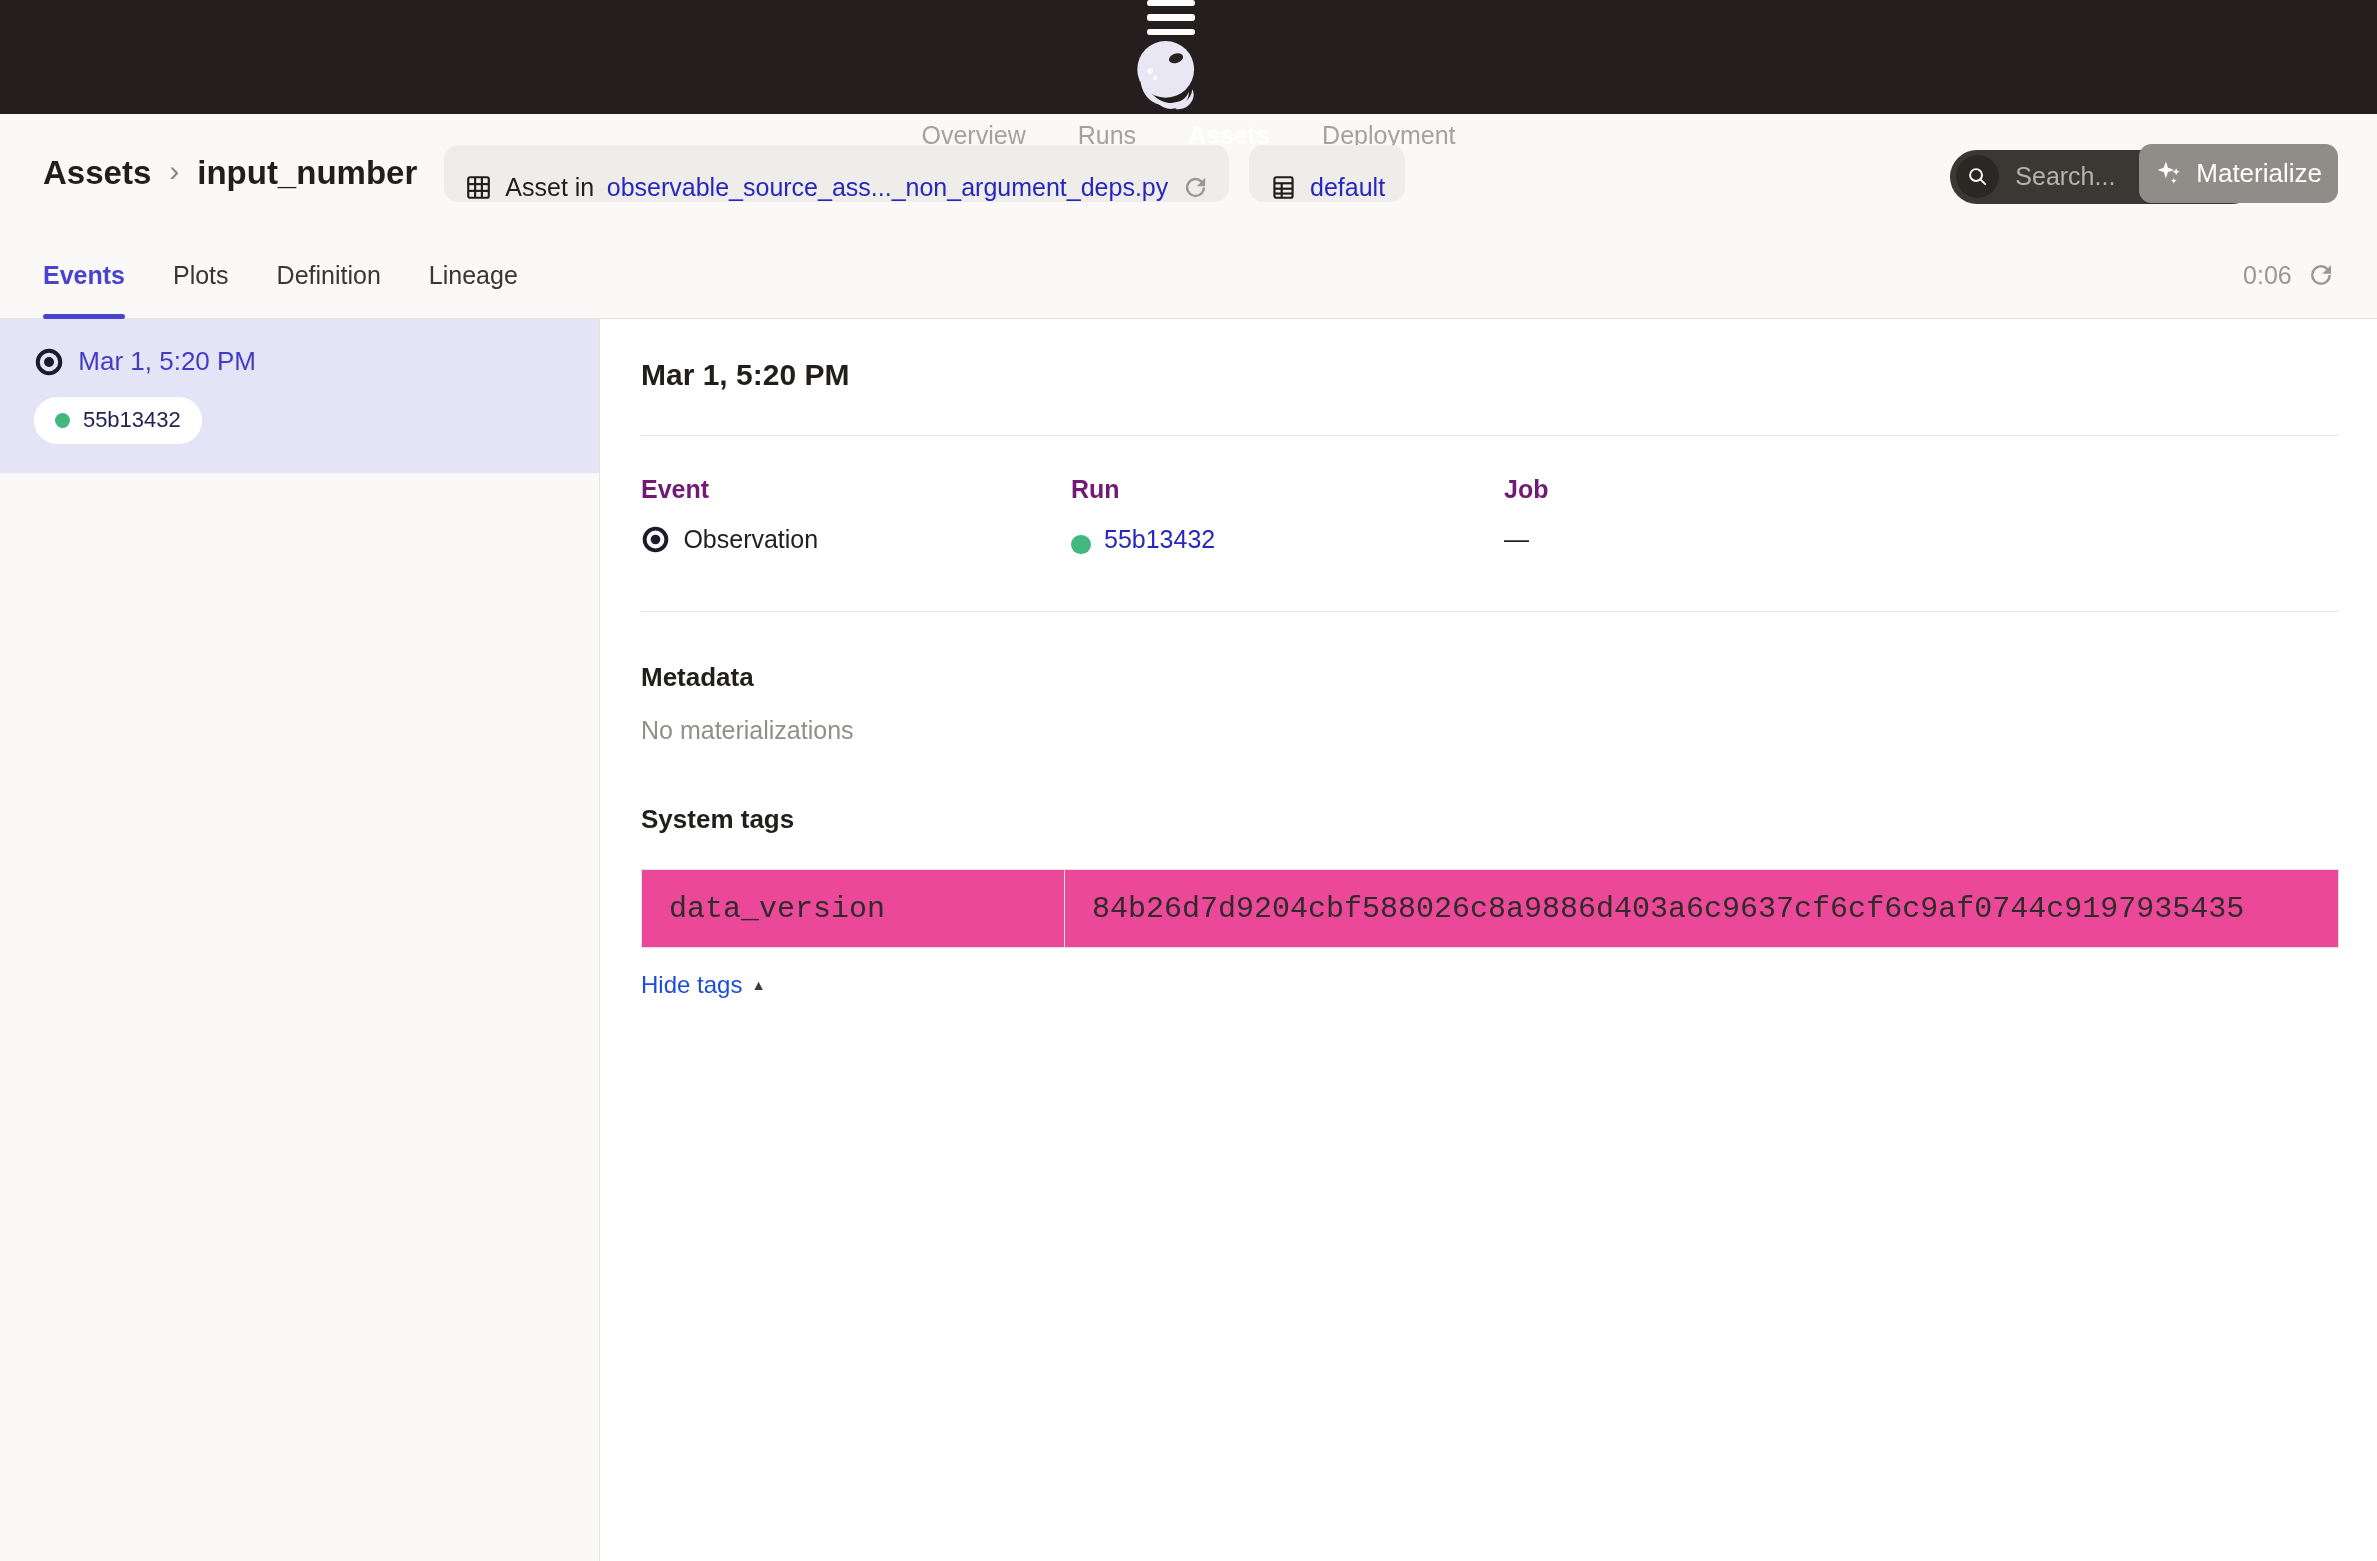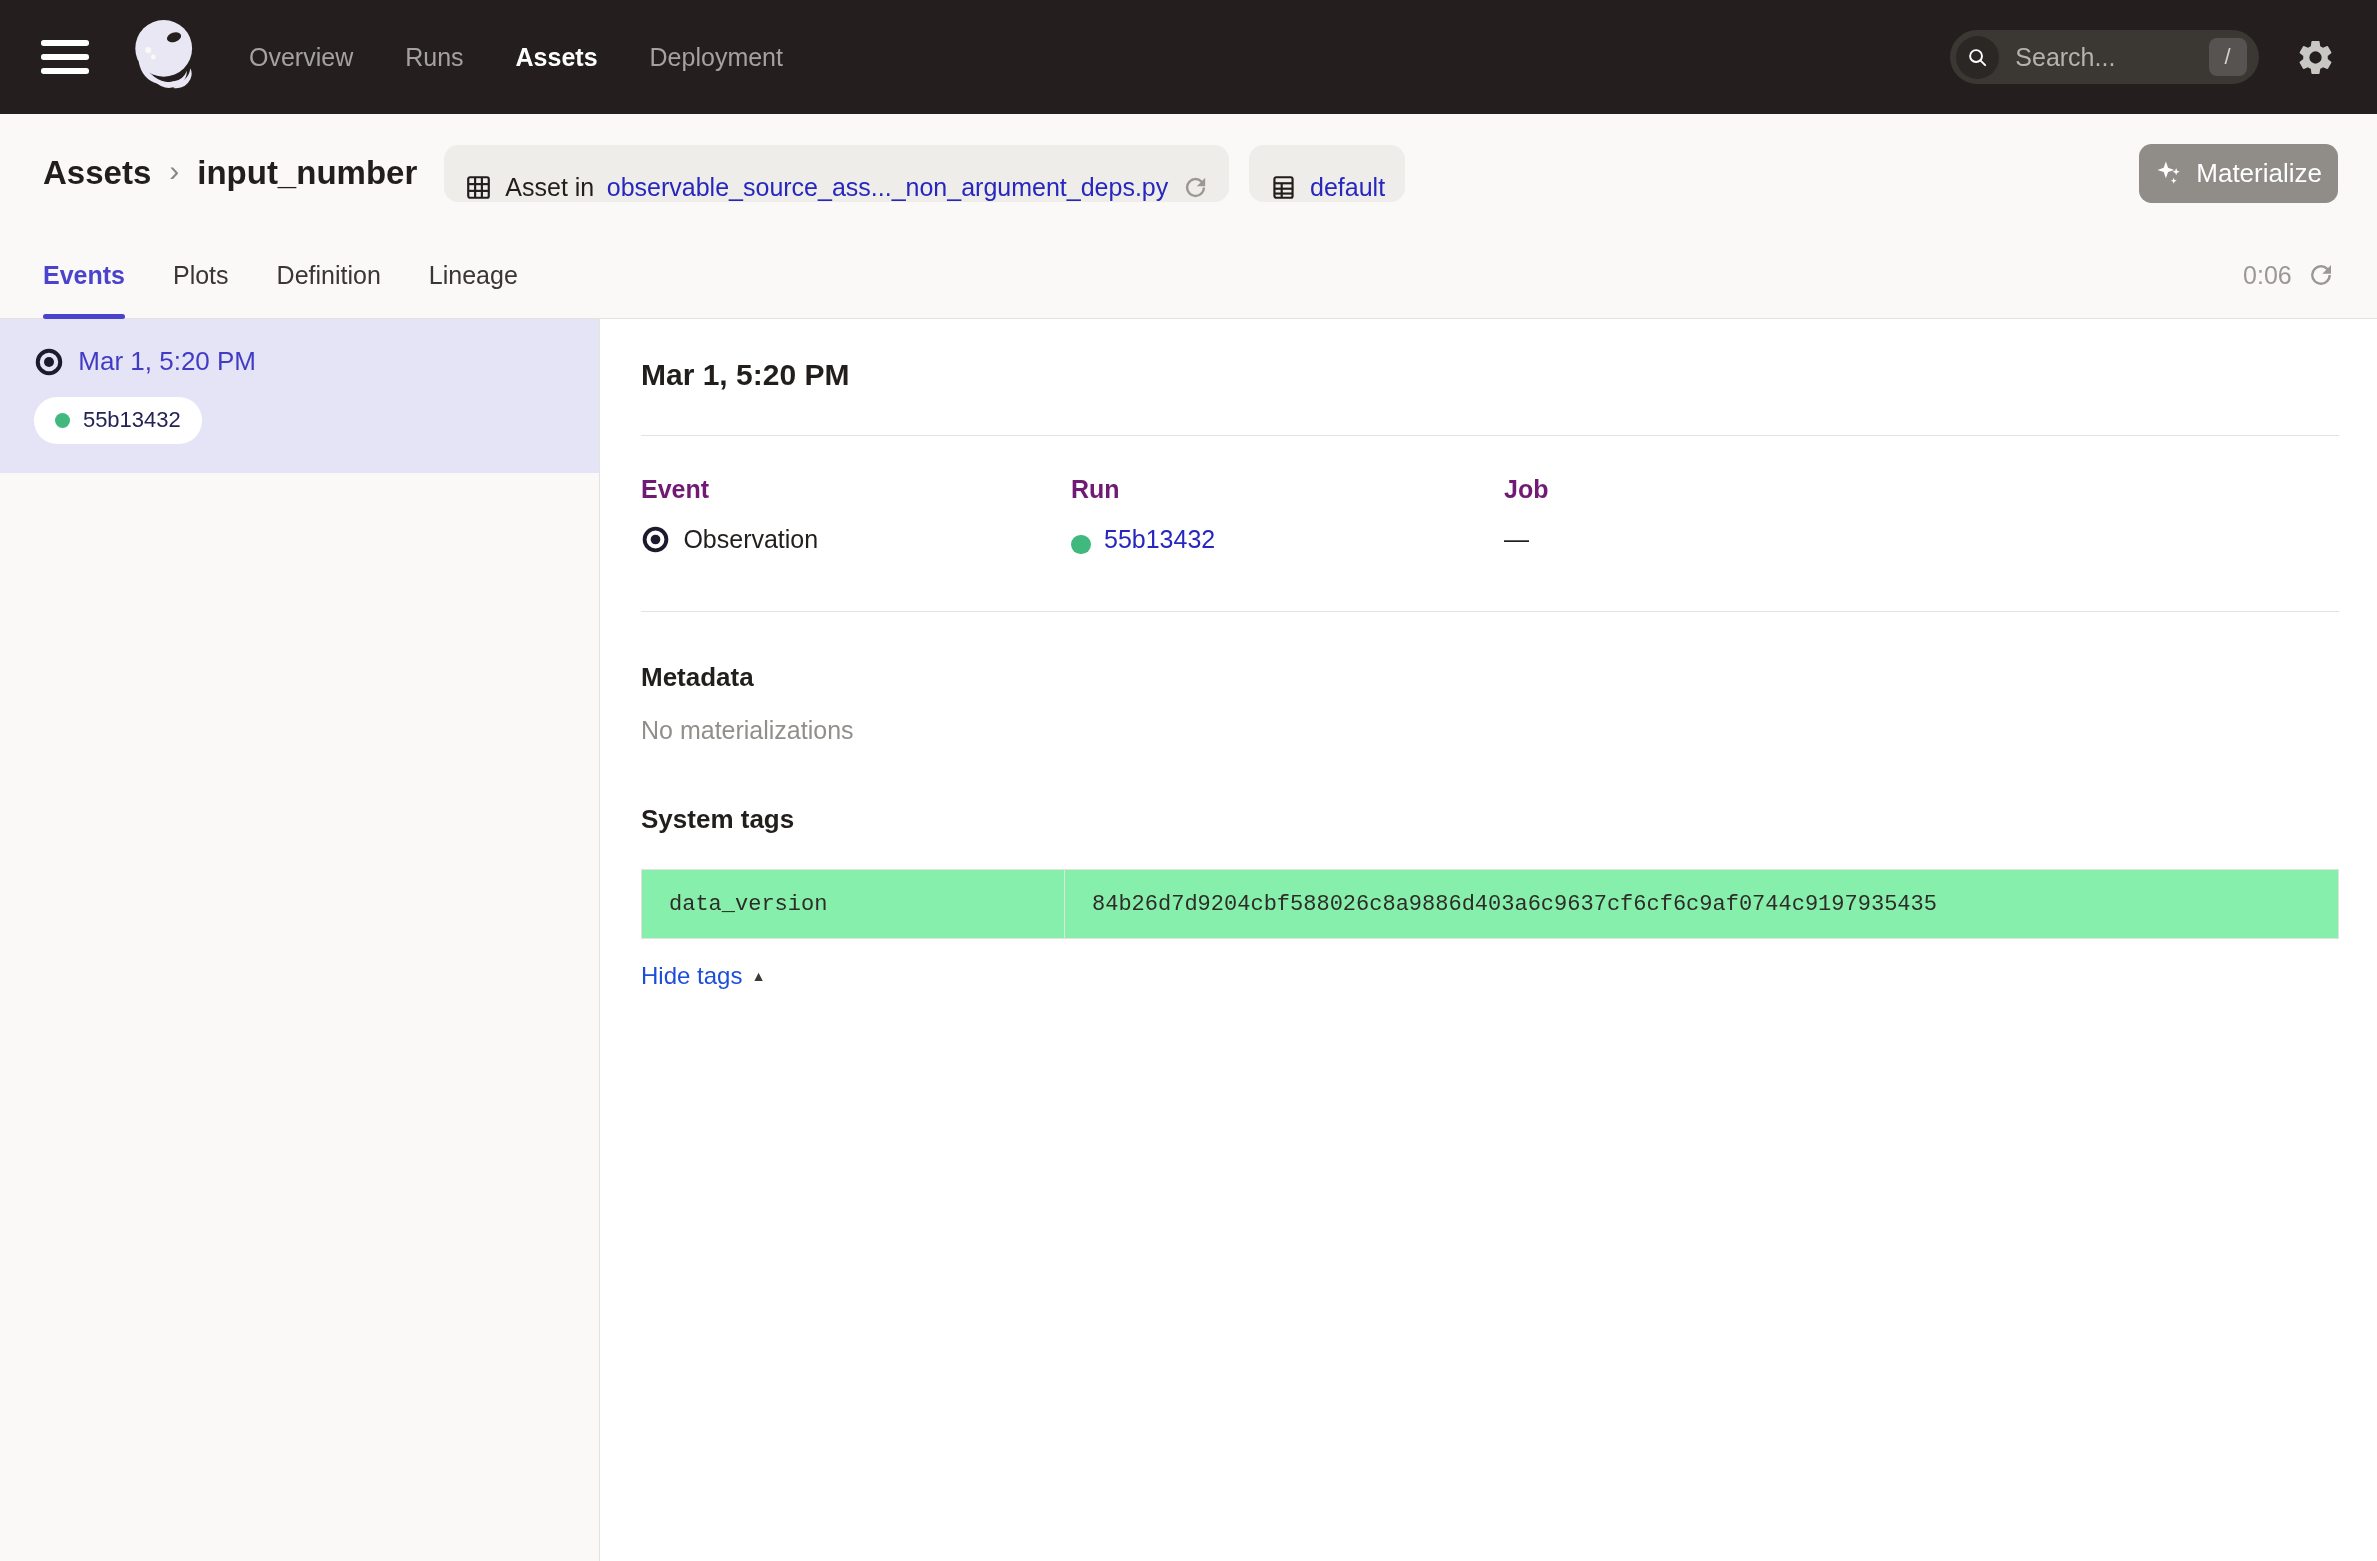--- a/index.html
+++ b/index.html
@@ -11,20 +11,21 @@
     -webkit-font-smoothing: antialiased;
   }
 
   
   .topnav {
     height: 114px;
     background: #241F1E;
     display: flex;
     align-items: center;
     padding: 0 41px;
+    flex-direction: column;
   }
   .hamburger { display: flex; flex-direction: column; gap: 8px; cursor: pointer; margin-right: 36px; }
   .hamburger span { width: 48px; height: 6.3px; background: #FFFFFF; border-radius: 2.7px; }
   .logo { width: 86px; height: 86px; margin-right: 38px; }
   .nav-links { display: flex; gap: 52px; align-items: center; }
   .nav-link { font-size: 25px; color: #A5A29E; font-weight: 500; cursor: pointer; }
   .nav-link.active { color: #FFFFFF; font-weight: 700; }
   .nav-right { margin-left: auto; display: flex; align-items: center; }
   .searchbox {
     width: 309px; height: 54px;
@@ -151,23 +152,23 @@
   .section-heading { font-size: 26px; font-weight: 600; color: #211E1C; }
   .metadata-heading { margin-top: 50px; }
   .metadata-empty { margin-top: 23px; font-size: 25px; color: #928F8A; }
   .tags-heading { margin-top: 59px; }
 
   .tags-table { margin-top: 34px; width: 100%; border-collapse: collapse; }
   .tags-table td {
     border: 0.9px solid #E3E1DD;
     padding: 21.4px 27px;
     font-family: "Liberation Mono", monospace;
-    font-size: 22px;
+    font-size: 30px;
     color: #2E2B28;
-    background: #86efac;
+    background: #ec4899;
   }
   .tags-table td.key { width: 423px; }
 
   .hide-tags { margin-top: 23px; display: flex; align-items: center; gap: 9px; width: max-content; cursor: pointer; }
   .hide-tags-label { font-size: 24px; font-weight: 500; color: #1d4ed8; text-align: right; }
   .hide-tags-caret { font-size: 14.3px; color: #3E3A36; }
 </style>
 </head>
 <body>
 

